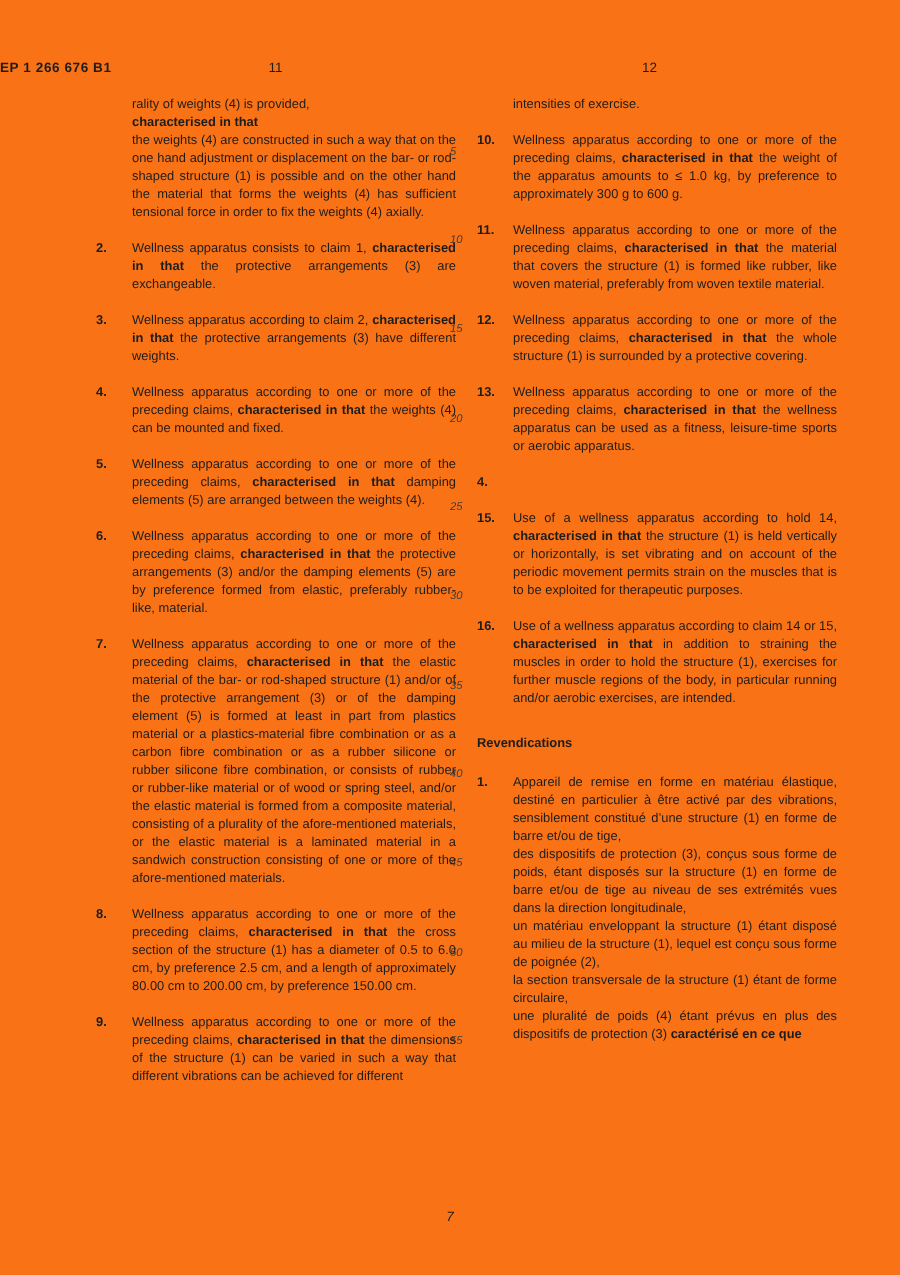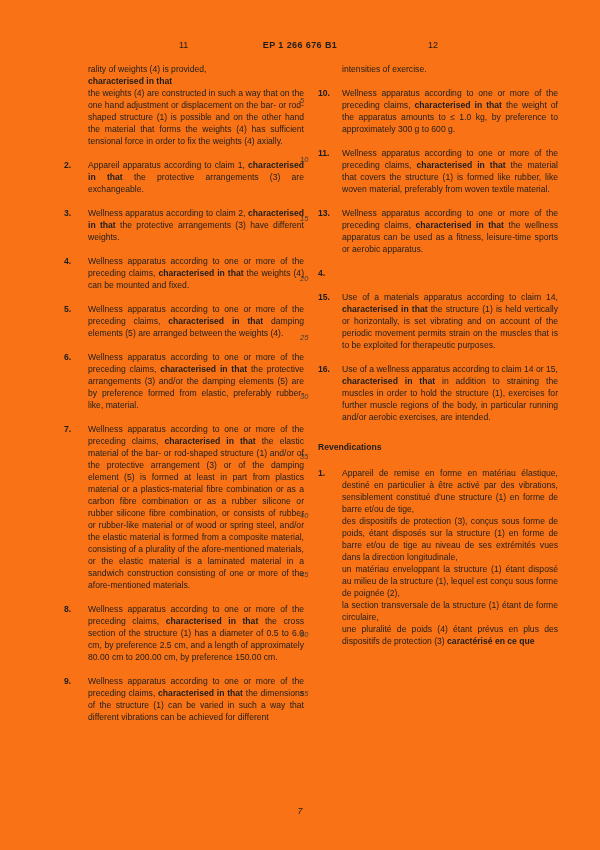--- a/index.html
+++ b/index.html
@@ -23,21 +23,20 @@
     font-size: 9px;
     line-height: 11px;
   }
   .hnum.left  { left: 179px; }
   .hnum.right { left: 428px; }
   .hdoc {
     position: absolute;
     top: 40px;
     left: 0;
     width: 600px;
-    text-align: center;
     font-weight: 700;
     font-size: 9px;
     letter-spacing: 0.4px;
     line-height: 11px;
   }
   
   .col {
     position: absolute;
     top: 63px;
     width: 240px;
@@ -107,21 +106,21 @@
   <span class="lnum" style="top:511px">40</span>
   <span class="lnum" style="top:570px">45</span>
   <span class="lnum" style="top:630px">50</span>
   <span class="lnum" style="top:689px">55</span>
 
   <div class="col col-left">
     <p class="cont"><span>rality of weights (4) is provided,</span><br><span style="font-weight: 700;">characterised in that</span><br><span>the weights (4) are constructed in such a way that on the one hand adjustment or displacement on the bar- or rod-shaped structure (1) is possible and on the other hand the material that forms the weights (4) has sufficient tensional force in order to fix the weights (4) axially.</span></p>
 
     <div class="claim">
       <span class="cnum">2.</span>
-      <p class="ctext"><span>Appareil apparatus according to claim 1, </span><span style="font-weight: 700;">characterised in that</span><span> the protective arrangements (3) are exchangeable.</span></p>
+      <p class="ctext"><span>Wellness apparatus consists to claim 1, </span><span style="font-weight: 700;">characterised in that</span><span> the protective arrangements (3) are exchangeable.</span></p>
     </div>
     <div class="claim">
       <span class="cnum">3.</span>
       <p class="ctext"><span>Wellness apparatus according to claim 2, </span><span style="font-weight: 700;">characterised in that</span><span> the protective arrangements (3) have different weights.</span></p>
     </div>
     <div class="claim">
       <span class="cnum">4.</span>
       <p class="ctext"><span>Wellness apparatus according to one or more of the preceding claims, </span><span style="font-weight: 700;">characterised in that</span><span> the weights (4) can be mounted and fixed.</span></p>
     </div>
     <div class="claim">
@@ -151,29 +150,33 @@
 
     <div class="claim">
       <span class="cnum">10.</span>
       <p class="ctext"><span>Wellness apparatus according to one or more of the preceding claims, </span><span style="font-weight: 700;">characterised in that</span><span> the weight of the apparatus amounts to ≤ 1.0 kg, by preference to approximately 300 g to 600 g.</span></p>
     </div>
     <div class="claim">
       <span class="cnum">11.</span>
       <p class="ctext"><span>Wellness apparatus according to one or more of the preceding claims, </span><span style="font-weight: 700;">characterised in that</span><span> the material that covers the structure (1) is formed like rubber, like woven material, preferably from woven textile material.</span></p>
     </div>
     <div class="claim">
+      <span class="cnum">12.</span>
+      <p class="ctext"><span>Wellness apparatus according to one or more of the preceding claims, </span><span style="font-weight: 700;">characterised in that</span><span> the whole structure (1) is surrounded by a protective covering.</span></p>
+    </div>
+    <div class="claim">
       <span class="cnum">13.</span>
       <p class="ctext"><span>Wellness apparatus according to one or more of the preceding claims, </span><span style="font-weight: 700;">characterised in that</span><span> the wellness apparatus can be used as a fitness, leisure-time sports or aerobic apparatus.</span></p>
     </div>
     <div class="claim">
       <span class="cnum">4.</span>
     </div>
     <div class="claim">
       <span class="cnum">15.</span>
-      <p class="ctext"><span>Use of a materials apparatus according to claim 14, </span><span style="font-weight: 700;">characterised in that</span><span> the structure (1) is held vertically or horizontally, is set vibrating and on account of the periodic movement permits strain on the muscles that is to be exploited for therapeutic purposes.</span></p>
+      <p class="ctext"><span>Use of a wellness apparatus according to hold 14, </span><span style="font-weight: 700;">characterised in that</span><span> the structure (1) is held vertically or horizontally, is set vibrating and on account of the periodic movement permits strain on the muscles that is to be exploited for therapeutic purposes.</span></p>
     </div>
     <div class="claim">
       <span class="cnum">16.</span>
       <p class="ctext"><span>Use of a wellness apparatus according to claim 14 or 15, </span><span style="font-weight: 700;">characterised in that</span><span> in addition to straining the muscles in order to hold the structure (1), exercises for further muscle regions of the body, in particular running and/or aerobic exercises, are intended.</span></p>
     </div>
 
     <div class="section-heading">Revendications</div>
 
     <div class="claim">
       <span class="cnum">1.</span>

